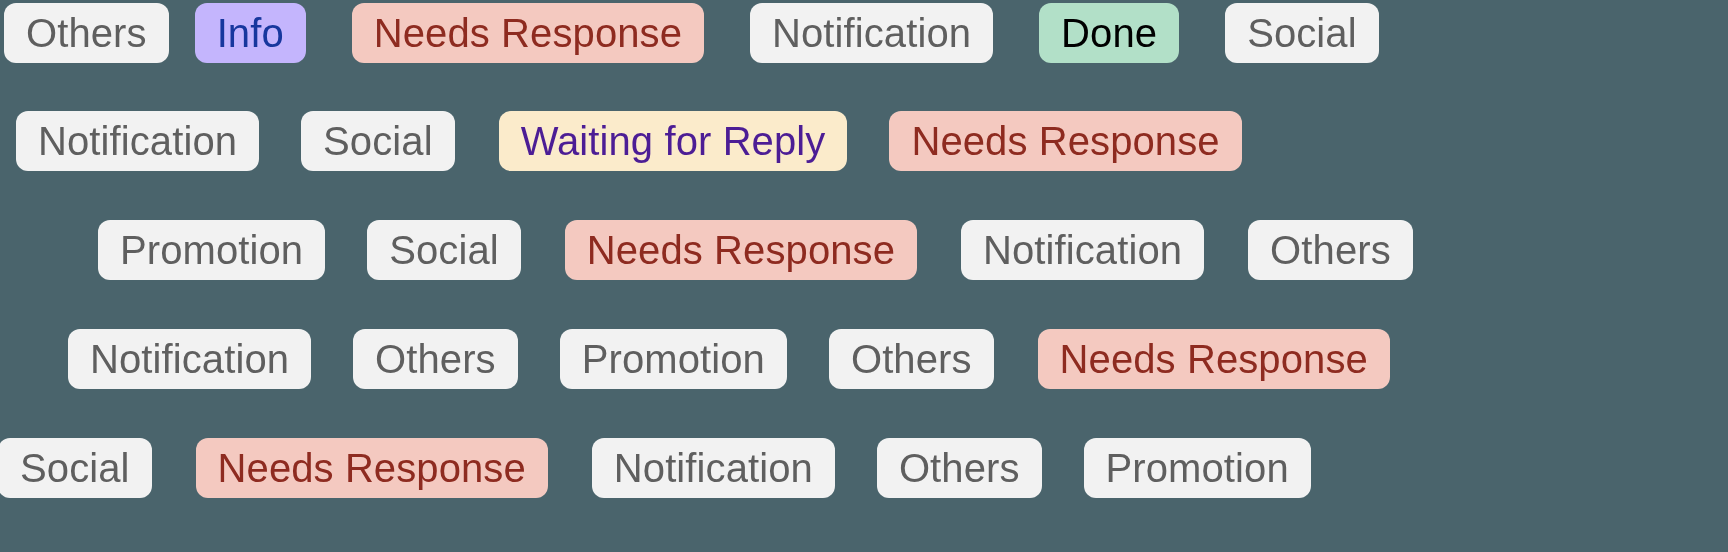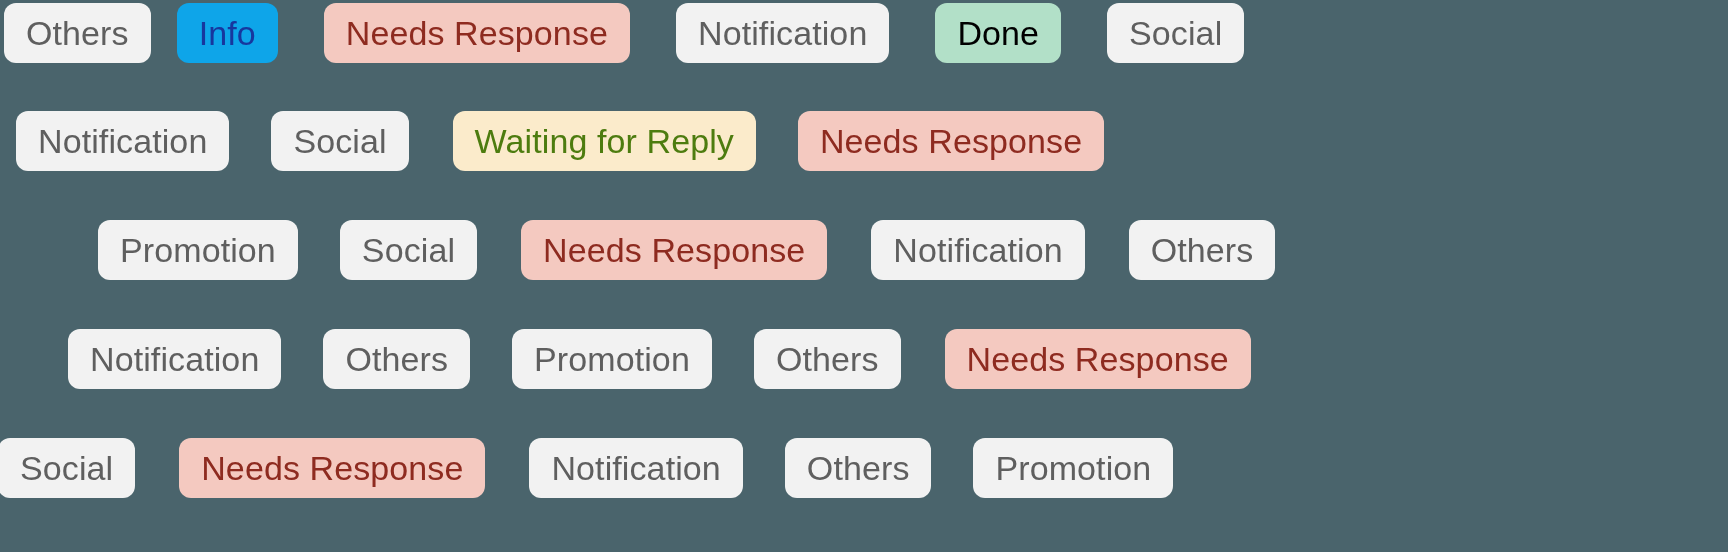--- a/index.html
+++ b/index.html
@@ -27,21 +27,21 @@
     align-items: flex-start;
   }
   .pill {
     box-sizing: border-box;
     display: inline-flex;
     align-items: center;
     justify-content: center;
     height: 60px;
     padding: 0 22px;
     border-radius: 12px;
-    font-size: 34px;
+    font-size: 40px;
     line-height: 1;
     white-space: nowrap;
     letter-spacing: 0.1px;
     font-weight: 400;
   }
   .pill.neutral {
     background: #f2f2f2;
     color: #5f5f5f;
   }
   .pill.danger {
@@ -60,30 +60,30 @@
     background: #fbebcb;
     color: #a5700e;
   }
 </style>
 </head>
 <body>
 
 <div id="pill-canvas" style="background: rgb(74, 100, 108);">
     <div class="pill-row" style="top: 3px; padding-left: 4px;">
       <div class="pill neutral" style="background: rgb(242, 242, 242); color: rgb(95, 95, 95);">Others</div>
-      <div class="pill info" style="background: #0ea5e9; color: rgb(23, 55, 158); margin-left: 26px;">Info</div>
+      <div class="pill info" style="background: #c4b5fd; color: rgb(23, 55, 158); margin-left: 26px;">Info</div>
       <div class="pill danger" style="background: rgb(244, 201, 192); color: rgb(142, 43, 32); margin-left: 46px;">Needs Response</div>
       <div class="pill neutral" style="background: rgb(242, 242, 242); color: rgb(95, 95, 95); margin-left: 46px;">Notification</div>
       <div class="pill success" style="background: rgb(178, 224, 200); color: #000000; margin-left: 46px;">Done</div>
       <div class="pill neutral" style="background: rgb(242, 242, 242); color: rgb(95, 95, 95); margin-left: 46px;">Social</div>
     </div>
     <div class="pill-row" style="top: 111px; padding-left: 16px;">
       <div class="pill neutral" style="background: rgb(242, 242, 242); color: rgb(95, 95, 95);">Notification</div>
       <div class="pill neutral" style="background: rgb(242, 242, 242); color: rgb(95, 95, 95); margin-left: 42px;">Social</div>
-      <div class="pill warning" style="background: rgb(251, 235, 203); color: #4d7c0f; margin-left: 44px;">Waiting for Reply</div>
+      <div class="pill warning" style="background: rgb(251, 235, 203); color: #4c1d95; margin-left: 44px;">Waiting for Reply</div>
       <div class="pill danger" style="background: rgb(244, 201, 192); color: rgb(142, 43, 32); margin-left: 42px;">Needs Response</div>
     </div>
     <div class="pill-row" style="top: 220px; padding-left: 98px;">
       <div class="pill neutral" style="background: rgb(242, 242, 242); color: rgb(95, 95, 95);">Promotion</div>
       <div class="pill neutral" style="background: rgb(242, 242, 242); color: rgb(95, 95, 95); margin-left: 42px;">Social</div>
       <div class="pill danger" style="background: rgb(244, 201, 192); color: rgb(142, 43, 32); margin-left: 44px;">Needs Response</div>
       <div class="pill neutral" style="background: rgb(242, 242, 242); color: rgb(95, 95, 95); margin-left: 44px;">Notification</div>
       <div class="pill neutral" style="background: rgb(242, 242, 242); color: rgb(95, 95, 95); margin-left: 44px;">Others</div>
     </div>
     <div class="pill-row" style="top: 329px; padding-left: 68px;">

